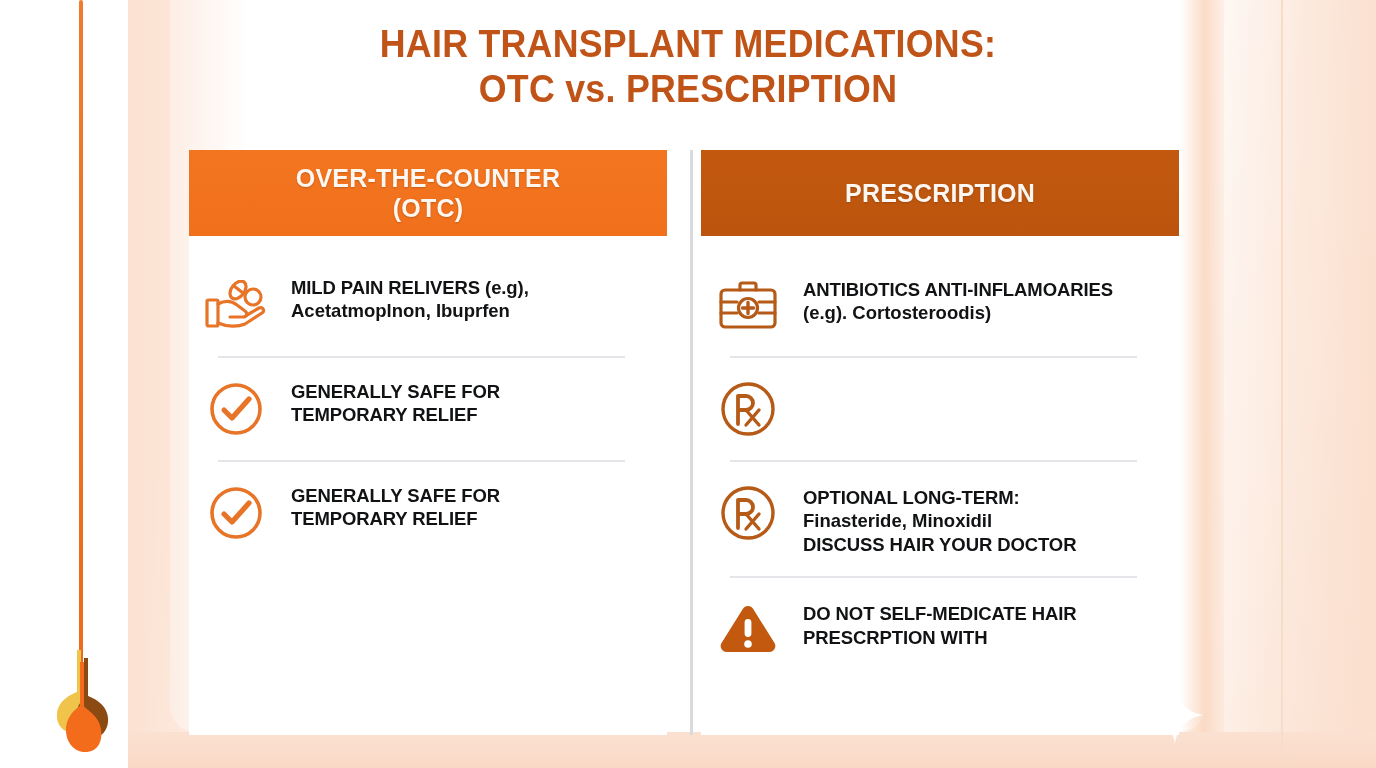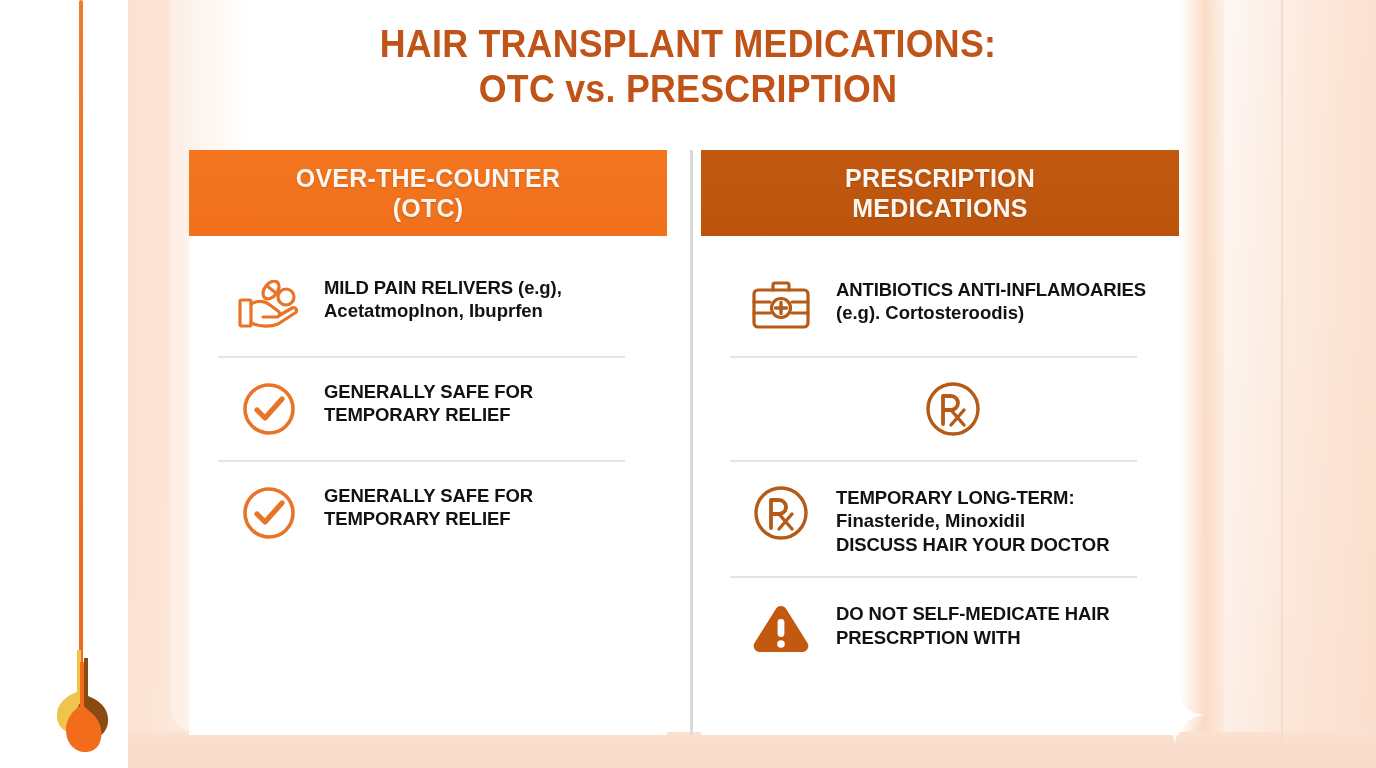--- a/index.html
+++ b/index.html
@@ -103,22 +103,21 @@
   .col-body { padding:18px 0 0 0; }
 
   .divider {
     position:absolute; left:501px; top:0; width:3px; height:585px;
     background:#d9dade;
   }
 
   
   .row {
     display:flex; align-items:flex-start; gap:22px;
-    padding:20px 22px 20px 47px;
-    justify-content:center;
+    padding:20px 22px 20px 14px;
   }
   .row .icon { flex:0 0 auto; width:66px; height:62px; display:flex; align-items:center; justify-content:center; }
   .row .icon svg { display:block; }
   .row .txt { padding-top:4px; }
 
   .line {
     font-weight:bold;
     color:#111214;
     font-size:18.5px;
     line-height:1.27;
@@ -232,21 +231,20 @@
 
     </div>
   </div>
 
   <div class="divider"></div>
 
   <div class="col rx">
     <div class="col-header rx">
       <div>
         <span>PRESCRIPTION</span><br>
-        <span>MEDICATIONS</span>
       </div>
     </div>
     <div class="col-body">
 
       <div class="row">
         <span class="icon">
           <svg width="58" height="50" viewBox="0 0 58 50" fill="none" stroke="#b55a17" stroke-width="3.2" stroke-linecap="round" stroke-linejoin="round">
             <rect x="2" y="10" width="54" height="37" rx="4"></rect>
             <path d="M21 10 V5 a2 2 0 0 1 2-2 h12 a2 2 0 0 1 2 2 v5"></path>
             <path d="M2 22 H18 M40 22 H56 M2 33 H18 M40 33 H56"></path>
@@ -277,21 +275,21 @@
 
       <div class="row">
         <span class="icon">
           <svg width="58" height="58" viewBox="0 0 58 58" fill="none" stroke="#b55a17" stroke-width="3.4" stroke-linecap="round" stroke-linejoin="round">
             <circle cx="29" cy="29" r="25"></circle>
             <path d="M19 44 V16 h8 a7 7 0 0 1 0 14 h-8" stroke-width="3.8"></path>
             <path d="M27 30 L40 45 M40 30 L27 45" stroke-width="3.4"></path>
           </svg>
         </span>
         <span class="txt">
-          <span class="line">TEMPORARY LONG-TERM:</span>
+          <span class="line">OPTIONAL LONG-TERM:</span>
           <span class="line sub">Finasteride, Minoxidil</span>
           <span class="line gap">DISCUSS HAIR YOUR DOCTOR</span>
         </span>
       </div>
 
       <div class="rule"></div>
 
       <div class="row">
         <span class="icon">
           <svg width="58" height="52" viewBox="0 0 58 52">

